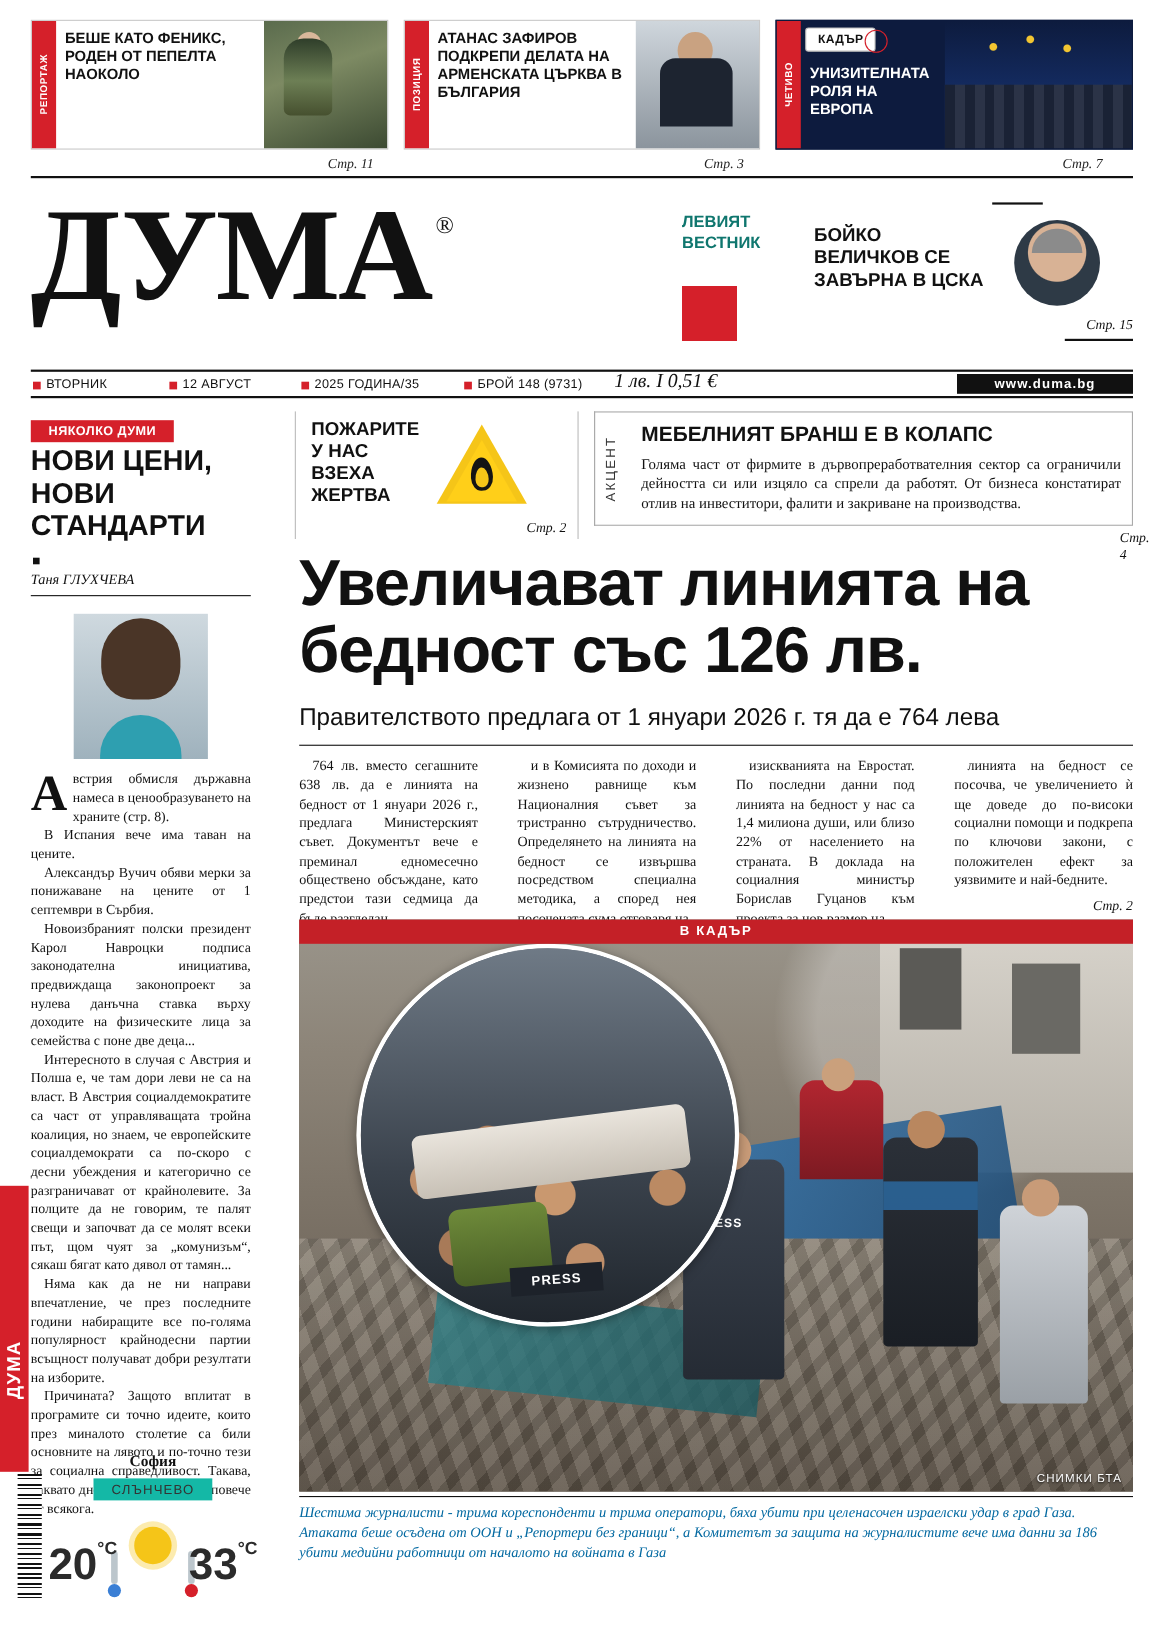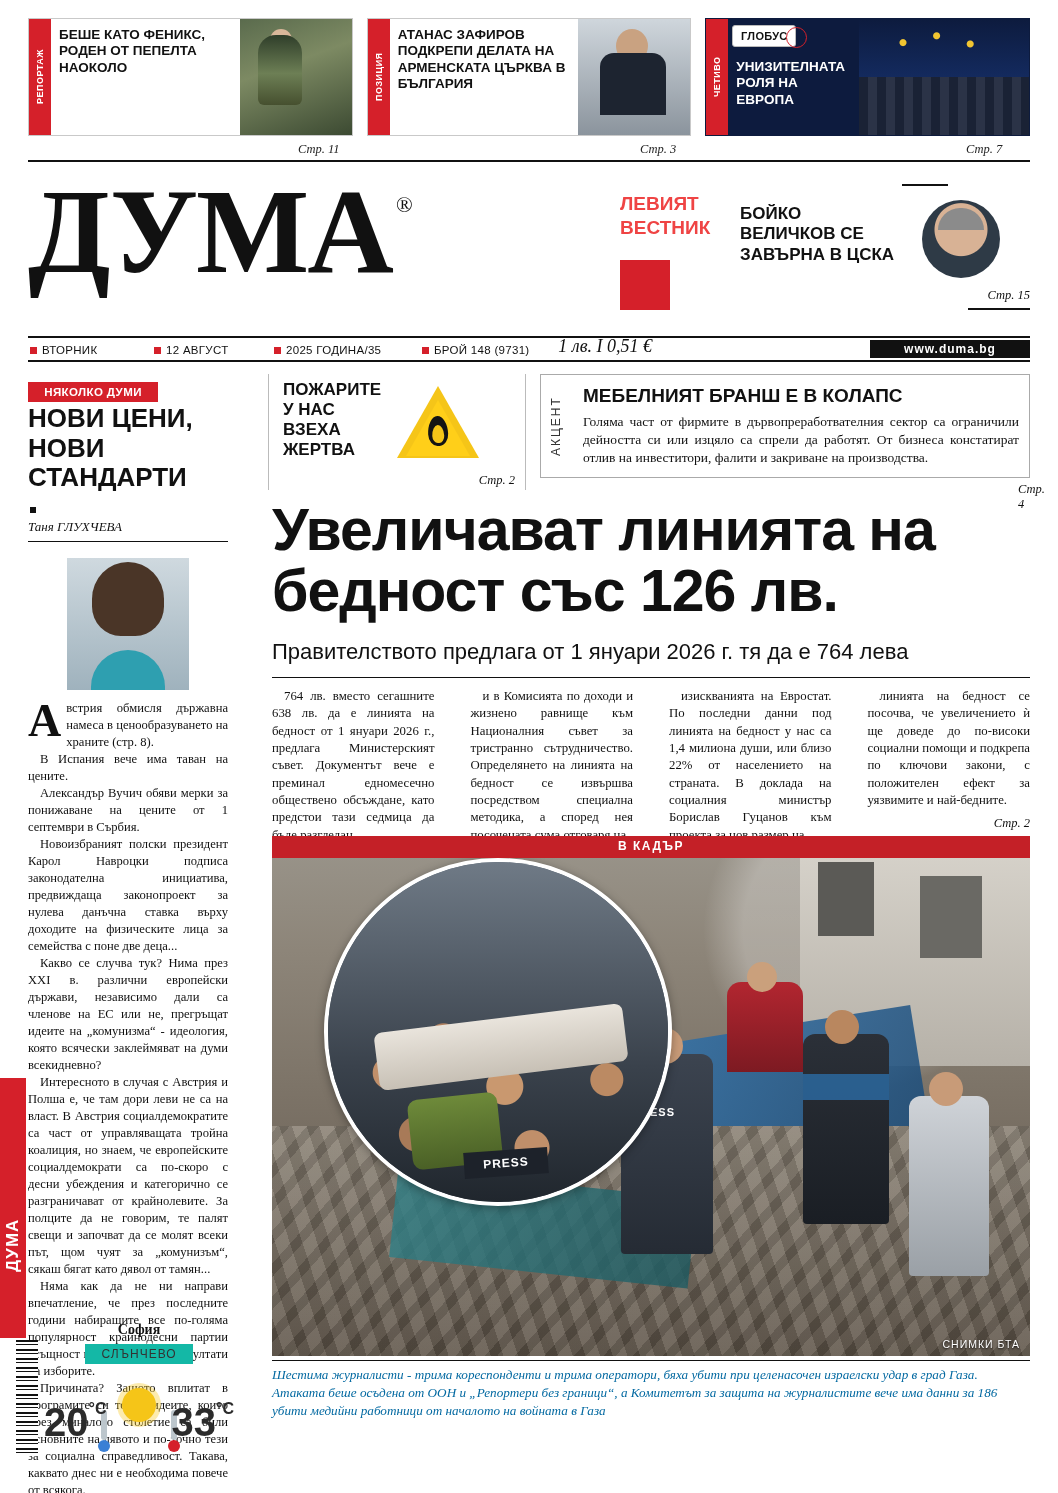--- a/index.html
+++ b/index.html
@@ -77,21 +77,21 @@
     font-weight:bold; font-size:120px; letter-spacing:-2px; line-height:1;
     color:#111;
   }
   .logo .reg {
     font-size:22px; vertical-align:top; position:relative; top:22px; left:4px;
     font-weight:normal;
   }
   .logo-sub {
     position:absolute; left:592px; top:24px;
     font-family:"Liberation Sans", sans-serif;
-    font-size:19px; font-weight:bold; color:#ef4444; line-height:1.28;
+    font-size:15px; font-weight:bold; color:#0f766e; line-height:1.28;
   }
   .red-square { position:absolute; left:592px; top:92px; width:50px; height:50px; background:#d5202a; }
   .promo {
     position:absolute; left:712px; top:14px; width:290px; height:130px;
   }
   .promo .line { position:absolute; right:82px; top:2px; width:46px; height:2px; background:#111; }
   .promo .ptxt {
     position:absolute; left:0; top:22px; width:160px;
     font-family:"Liberation Sans", sans-serif;
     font-weight:bold; font-size:17px; line-height:1.2; text-transform:uppercase;
@@ -411,21 +411,21 @@
       <div class="txt">БЕШЕ КАТО ФЕНИКС, РОДЕН ОТ ПЕПЕЛТА НАОКОЛО</div>
       <div class="thumb"></div>
     </div>
     <div class="teaser t2">
       <div class="tag">ПОЗИЦИЯ</div>
       <div class="txt">АТАНАС ЗАФИРОВ ПОДКРЕПИ ДЕЛАТА НА АРМЕНСКАТА ЦЪРКВА В БЪЛГАРИЯ</div>
       <div class="thumb"></div>
     </div>
     <div class="teaser t3">
       <div class="tag">ЧЕТИВО</div>
-      <div class="globus">ГЛОБУС</div>
+      <div class="globus">КАДЪР</div>
       <div class="txt" style="padding-top:40px">УНИЗИТЕЛНАТА РОЛЯ НА ЕВРОПА</div>
       <div class="thumb">
         <div class="stars"></div>
         <div class="crowd"></div>
       </div>
     </div>
   </div>
 
   <div class="pg-refs">
     <span class="r1">Стр. 11</span>
@@ -496,21 +496,20 @@
     <div class="ed-title">НОВИ ЦЕНИ, НОВИ СТАНДАРТИ</div>
     <div class="ed-dot"></div>
     <div class="ed-author">Таня ГЛУХЧЕВА</div>
     <div class="ed-rule"></div>
     <div class="ed-photo"></div>
     <div class="ed-body">
       <p class="first"><span class="dropcap">А</span><span>встрия обмисля държавна намеса в ценообразуването на храните (стр. 8).</span></p>
       <p>В Испания вече има таван на цените.</p>
       <p>Александър Вучич обяви мерки за понижаване на цените от 1 септември в Сърбия.</p>
       <p>Новоизбраният полски президент Карол Навроцки подписа законодателна инициатива, предвиждаща законопроект за нулева данъчна ставка върху доходите на физическите лица за семейства с поне две деца...</p>
-      <p>Какво се случва тук? Нима през XXI в. различни европейски държави, независимо дали са членове на ЕС или не, прегръщат идеите на „комунизма“ - идеология, която всячески заклеймяват на думи всекидневно?</p>
       <p>Интересното в случая с Австрия и Полша е, че там дори леви не са на власт. В Австрия социалдемократите са част от управляващата тройна коалиция, но знаем, че европейските социалдемократи са по-скоро с десни убеждения и категорично се разграничават от крайнолевите. За полците да не говорим, те палят свещи и започват да се молят всеки път, щом чуят за „комунизъм“, сякаш бягат като дявол от тамян...</p>
       <p>Няма как да не ни направи впечатление, че през последните години набиращите все по-голяма популярност крайнодесни партии всъщност получават добри резултати на изборите.</p>
       <p>Причината? Защото вплитат в програмите си точно идеите, които през миналото столетие са били основните на лявото и по-точно тези за социална справедливост. Такава, каквато днес ни е необходима повече от всякога.</p>
     </div>
 
   </div>
 
   <div class="spine"></div>
   <div class="spine-txt">ДУМА</div>
   <div class="barcode"></div>

